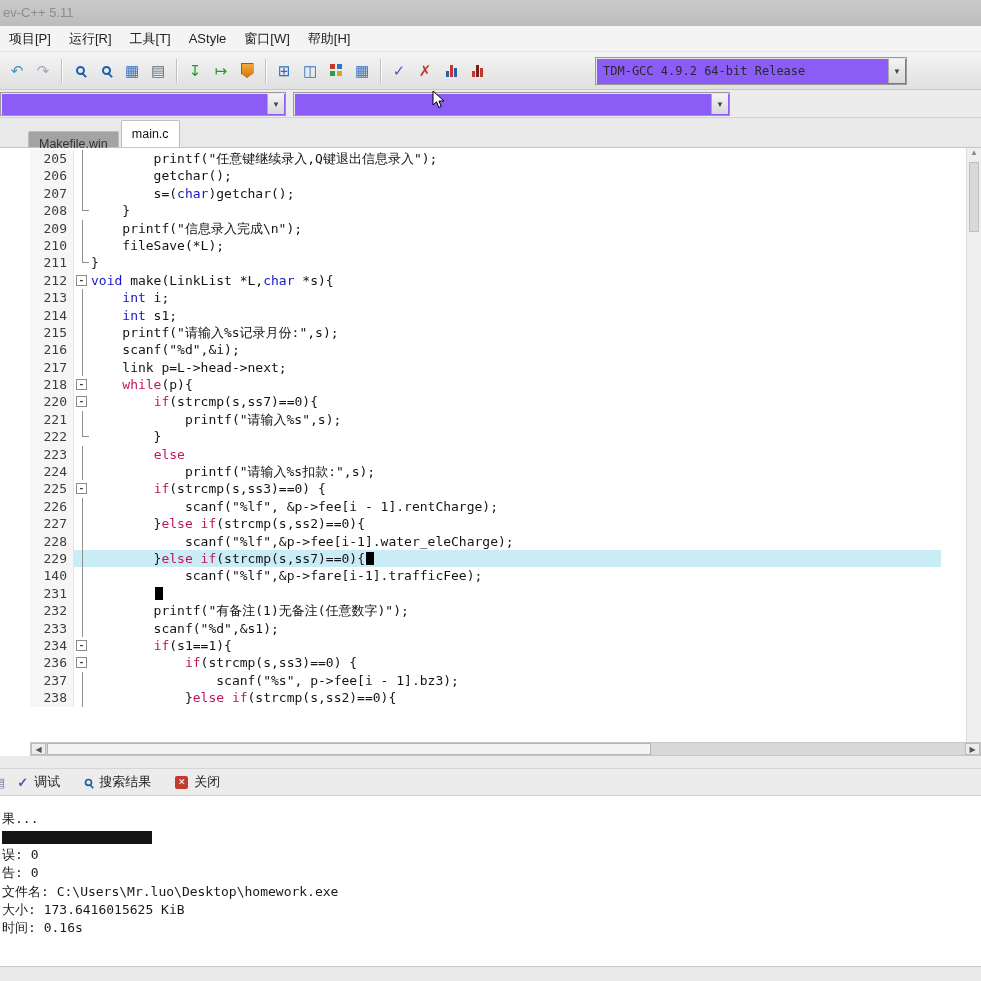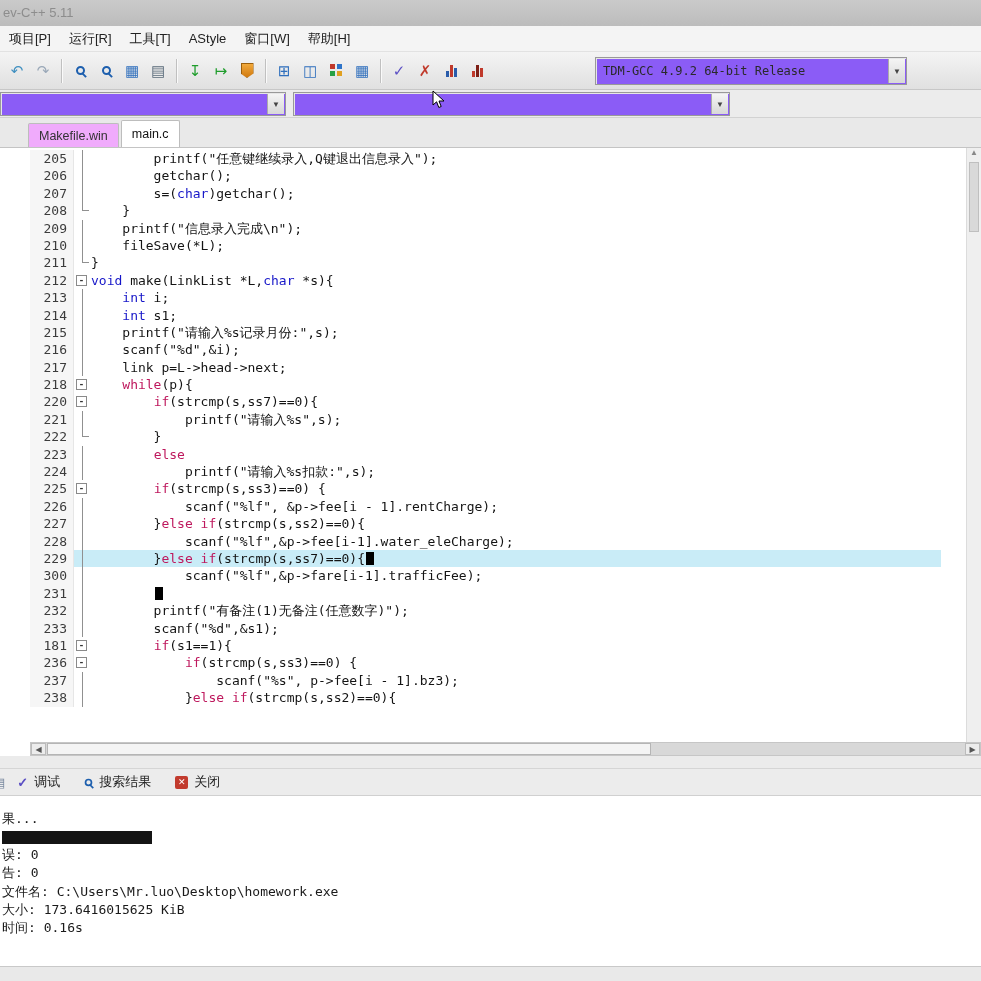--- a/index.html
+++ b/index.html
@@ -32,21 +32,21 @@
   .combo{position:absolute;background:#8b5cf6;border:1px solid #999;box-shadow:inset 1px 1px 0 #e6e6e6}
   .combo .cval{position:absolute;left:7px;top:0;bottom:0;display:flex;align-items:center;font:12px "DejaVu Sans Mono",monospace;color:#2a2a2a;white-space:pre}
   .combo .carrow{position:absolute;right:1px;top:1px;bottom:1px;width:17px;background:linear-gradient(#f4f4f4,#d8d8d8);border-left:1px solid #ababab;display:flex;align-items:center;justify-content:center;font-size:8px;color:#444}
   .compiler-combo{left:595px;top:57px;width:312px;height:28px}
   .combo1{left:0;top:92px;width:286px;height:24px}
   .combo2{left:293px;top:92px;width:437px;height:24px}
   .navrow{position:absolute;left:0;top:90px;right:0;height:28px;background:#ececec;border-bottom:1px solid #d2d2d2}
 
   
   .tabrow{position:absolute;left:0;top:118px;right:0;height:30px;background:#e9e9e9;border-bottom:1px solid #c4c4c4;display:flex;align-items:flex-end;padding-left:28px}
-  .tab{height:24px;line-height:24px;padding:0 10px;font-size:12.5px;color:#333;background:#f0abfc;border:1px solid #bdbdbd;border-bottom:none;margin-right:2px;border-radius:2px 2px 0 0;cursor:default}
+  .tab{height:16px;line-height:24px;padding:0 10px;font-size:12.5px;color:#333;background:#a3a3a3;border:1px solid #bdbdbd;border-bottom:none;margin-right:2px;border-radius:2px 2px 0 0;cursor:default}
   .tab.active{background:#fff;height:27px;line-height:27px;color:#111}
 
   
   .editor{position:absolute;left:0;top:148px;width:941px;height:594px;background:#fff;overflow:hidden;font:13px/17.4px "DejaVu Sans Mono",monospace;padding:2px 0 10px 30px}
   .cl{display:flex;height:17.4px;white-space:pre}
   .ln{width:44px;text-align:right;padding-right:6px;color:#3c3c3c;background:#f6f6f6;flex:none;border-right:1px solid #e6e6e6}
   .rr{flex:1;display:flex;min-width:0}
   .rr.hl{background:#c9ecf7}
   .fold{width:17px;height:17.4px;position:relative;flex:none}
   .fv{position:absolute;left:8px;top:0;bottom:0;width:1px;background:#909090}
@@ -222,25 +222,25 @@
       <div class="cl"><span class="ln">220</span><span class="rr"><span class="fold"><b class="fbox">-</b></span><span class="ct">        <span class="kwf">if</span>(strcmp(s,ss7)==0){</span></span></div>
       <div class="cl"><span class="ln">221</span><span class="rr"><span class="fold"><i class="fv"></i></span><span class="ct">            printf(<span class="str">"请输入%s"</span>,s);</span></span></div>
       <div class="cl"><span class="ln">222</span><span class="rr"><span class="fold"><i class="fv half"></i><i class="fh"></i></span><span class="ct">        }</span></span></div>
       <div class="cl"><span class="ln">223</span><span class="rr"><span class="fold"><i class="fv"></i></span><span class="ct">        <span class="kwf">else</span></span></span></div>
       <div class="cl"><span class="ln">224</span><span class="rr"><span class="fold"><i class="fv"></i></span><span class="ct">            printf(<span class="str">"请输入%s扣款:"</span>,s);</span></span></div>
       <div class="cl"><span class="ln">225</span><span class="rr"><span class="fold"><b class="fbox">-</b></span><span class="ct">        <span class="kwf">if</span>(strcmp(s,ss3)==0) {</span></span></div>
       <div class="cl"><span class="ln">226</span><span class="rr"><span class="fold"><i class="fv"></i></span><span class="ct">            scanf(<span class="str">"%lf"</span>, &amp;p-&gt;fee[i - 1].rentCharge);</span></span></div>
       <div class="cl"><span class="ln">227</span><span class="rr"><span class="fold"><i class="fv"></i></span><span class="ct">        }<span class="kwf">else</span> <span class="kwf">if</span>(strcmp(s,ss2)==0){</span></span></div>
       <div class="cl"><span class="ln">228</span><span class="rr"><span class="fold"><i class="fv"></i></span><span class="ct">            scanf(<span class="str">"%lf"</span>,&amp;p-&gt;fee[i-1].water_eleCharge);</span></span></div>
       <div class="cl"><span class="ln">229</span><span class="rr hl"><span class="fold"><i class="fv"></i></span><span class="ct">        }<span class="kwf">else</span> <span class="kwf">if</span>(strcmp(s,ss7)==0){<span class="caret"></span></span></span></div>
-      <div class="cl"><span class="ln">300</span><span class="rr"><span class="fold"><i class="fv"></i></span><span class="ct">            scanf(<span class="str">"%lf"</span>,&amp;p-&gt;fare[i-1].trafficFee);</span></span></div>
+      <div class="cl"><span class="ln">140</span><span class="rr"><span class="fold"><i class="fv"></i></span><span class="ct">            scanf(<span class="str">"%lf"</span>,&amp;p-&gt;fare[i-1].trafficFee);</span></span></div>
       <div class="cl"><span class="ln">231</span><span class="rr"><span class="fold"><i class="fv"></i></span><span class="ct">        <span class="caret"></span></span></span></div>
       <div class="cl"><span class="ln">232</span><span class="rr"><span class="fold"><i class="fv"></i></span><span class="ct">        printf(<span class="str">"有备注(1)无备注(任意数字)"</span>);</span></span></div>
       <div class="cl"><span class="ln">233</span><span class="rr"><span class="fold"><i class="fv"></i></span><span class="ct">        scanf(<span class="str">"%d"</span>,&amp;s1);</span></span></div>
-      <div class="cl"><span class="ln">181</span><span class="rr"><span class="fold"><b class="fbox">-</b></span><span class="ct">        <span class="kwf">if</span>(s1==1){</span></span></div>
+      <div class="cl"><span class="ln">234</span><span class="rr"><span class="fold"><b class="fbox">-</b></span><span class="ct">        <span class="kwf">if</span>(s1==1){</span></span></div>
       <div class="cl"><span class="ln">236</span><span class="rr"><span class="fold"><b class="fbox">-</b></span><span class="ct">            <span class="kwf">if</span>(strcmp(s,ss3)==0) {</span></span></div>
       <div class="cl"><span class="ln">237</span><span class="rr"><span class="fold"><i class="fv"></i></span><span class="ct">                scanf(<span class="str">"%s"</span>, p-&gt;fee[i - 1].bz3);</span></span></div>
       <div class="cl"><span class="ln">238</span><span class="rr"><span class="fold"><i class="fv"></i></span><span class="ct">            }<span class="kwf">else</span> <span class="kwf">if</span>(strcmp(s,ss2)==0){</span></span></div>
     </div>
 
   <div class="vscroll">
     <div>▲</div>
     <div class="vs-thumb"></div>
   </div>
 

